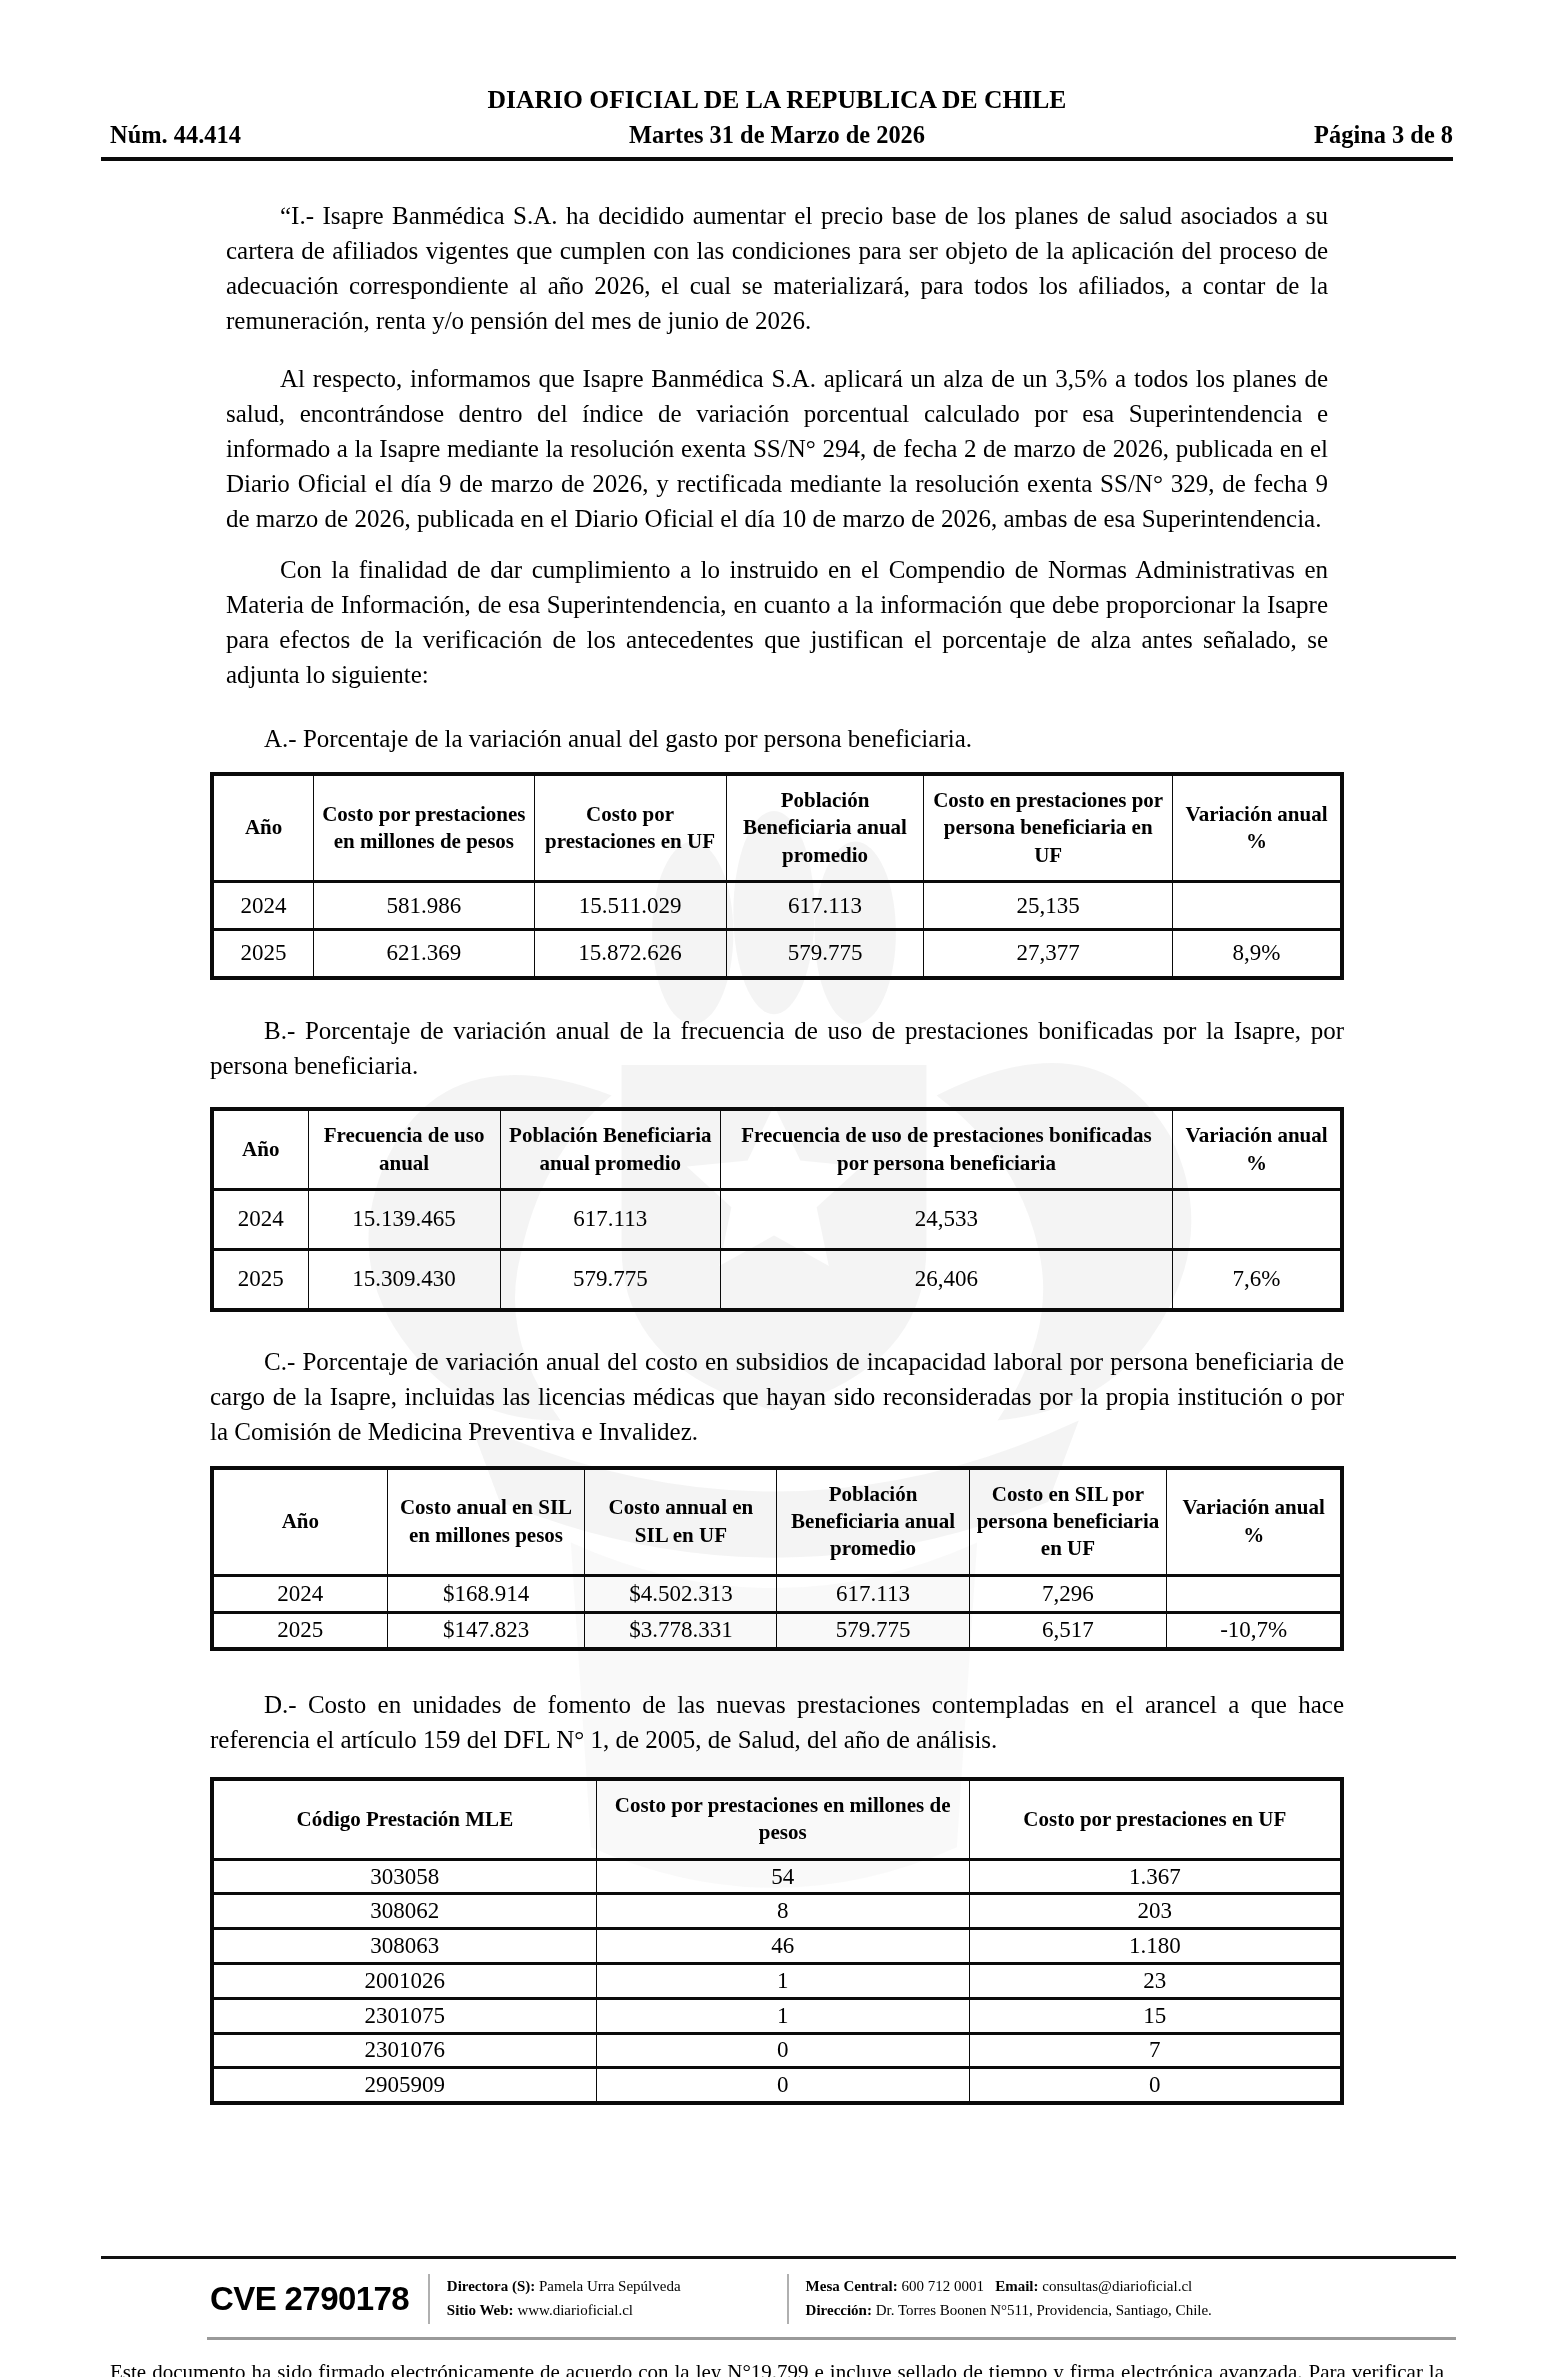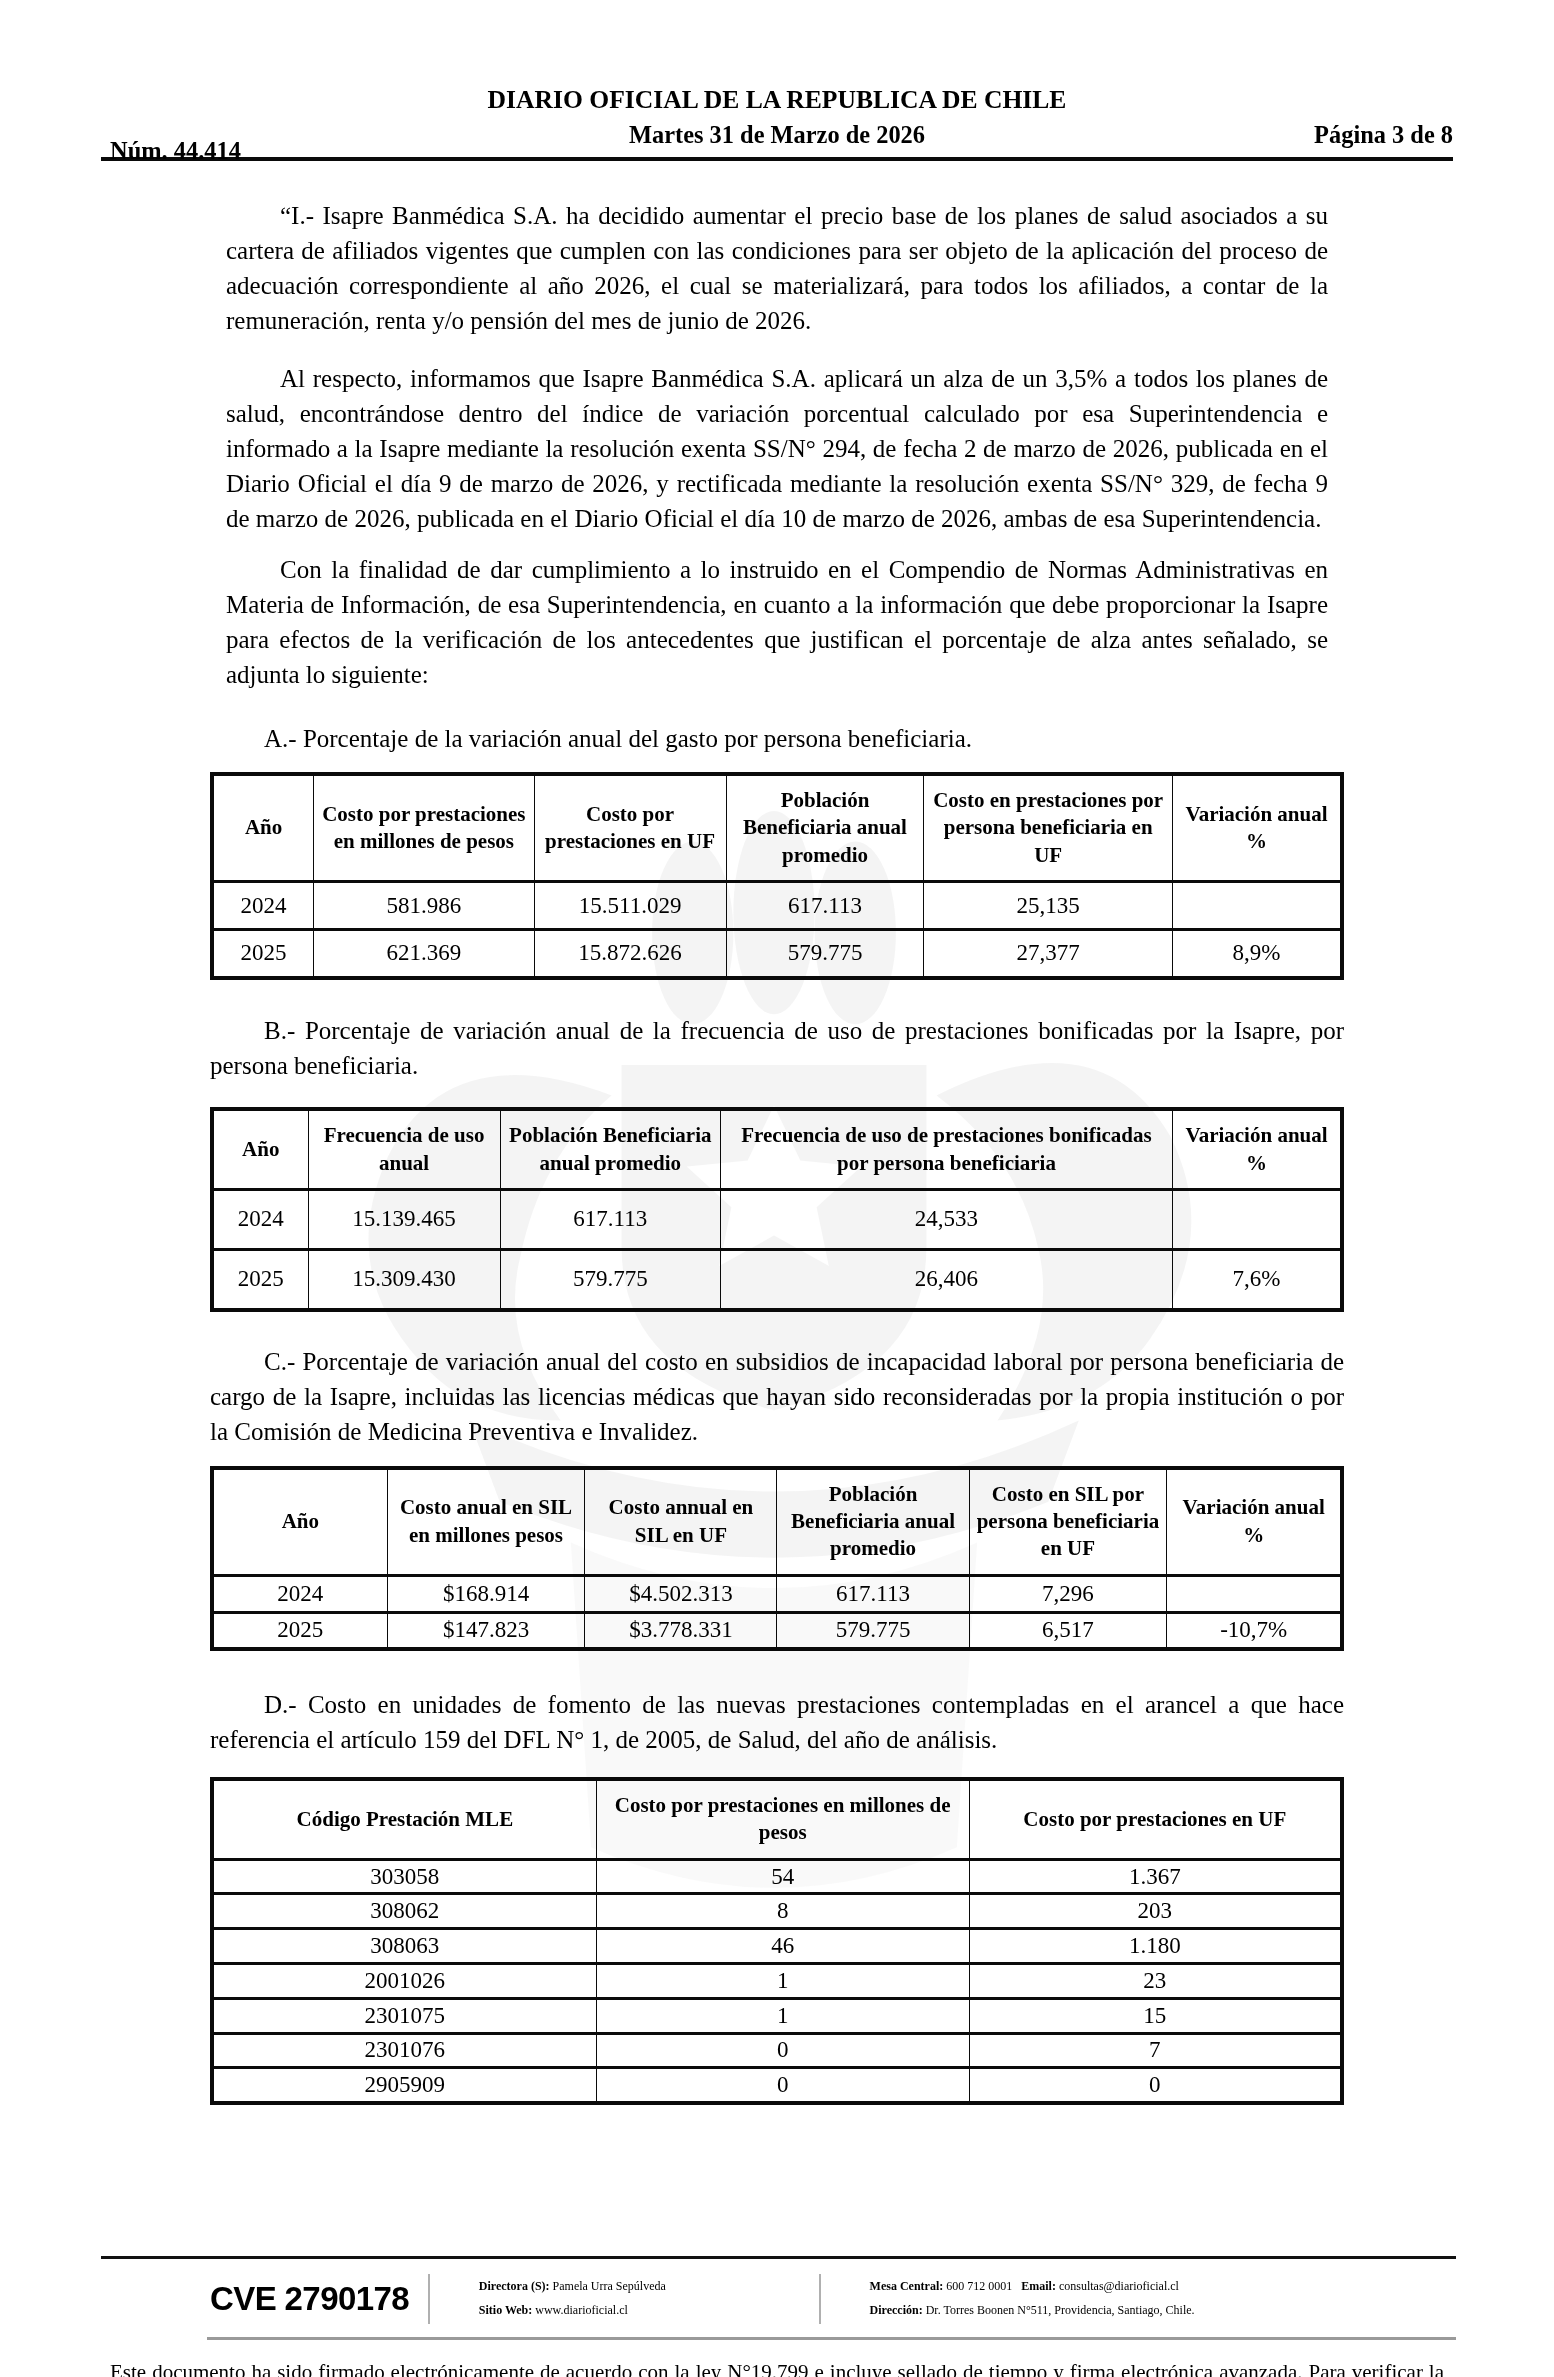--- a/index.html
+++ b/index.html
@@ -6,21 +6,21 @@
   .page{position:relative;width:1554px;height:2377px;background:#ffffff;
         font-family:"Liberation Serif",serif;color:#000;overflow:hidden;}
   .content-layer{position:relative;z-index:1;}
   
   .watermark{position:absolute;left:262px;top:811px;width:1024px;height:1219px;
              opacity:0.07;z-index:0;pointer-events:none;}
   
   .hdr{margin:85px 101px 0 101px;}
   .hdr-title{text-align:center;font-weight:bold;font-size:25.6px;line-height:30.5px;}
   .hdr-row{position:relative;margin-top:4.9px;height:30.5px;font-weight:bold;font-size:24.4px;line-height:30.5px;}
-  .hdr-num{position:absolute;left:9.1px;top:16px;}
+  .hdr-num{position:absolute;left:9.1px;top:0;}
   .hdr-date{text-align:center;}
   .hdr-page{position:absolute;right:0;top:0;}
   .hdr-rule{margin-top:6.1px;border-top:4.9px solid #0a0a0a;}
   
   .doc-body{margin:0 210px;}
   .para{font-size:25px;line-height:35px;text-align:justify;text-indent:54px;margin:16px;}
   .p1{margin-top:37px;}
   .p2{margin-top:23px;}
   .p3{margin-top:3.7px;}
   .sec-title{font-size:25px;line-height:35px;text-align:justify;text-indent:54px;margin:0;}
@@ -41,21 +41,21 @@
   .tc{margin-top:17px;}  .tc td{height:29px;}
   .tdw{margin:19.5px auto 0 auto;width:690px;}
   .tdt td{height:27px;font-size:22.6px;margin-top:43px;}
   
   .footer{position:absolute;left:0;top:2171px;width:1554px;z-index:2;}
   .foot-topline{margin:0 98px 0 101px;border-top:3.7px solid #111;}
   .foot-row{display:flex;align-items:stretch;margin:12.2px 98px 0 210px;}
   .cve{width:201px;font-family:"Liberation Sans",sans-serif;font-weight:bold;font-size:33px;
        line-height:55px;letter-spacing:-0.6px;white-space:nowrap;}
   .vsep{width:1.8px;background:#b0b0b0;margin:2.4px 17px 2.4px 17px;}
-  .foot-block{font-size:12px;line-height:24.4px;padding-top:2.4px;margin-left:32px;}
+  .foot-block{font-size:15px;line-height:24.4px;padding-top:2.4px;}
   .foot-block b{font-weight:bold;}
   .dir-block{width:323px;}
   .contact-block{flex:1;}
   .foot-grayline{margin:11px 98px 0 207px;border-top:3px solid #9a9a9a;}
   .legal{margin:16px 110px 0 110px;font-size:21px;line-height:32px;text-align:justify;}
 </style>
 </head>
 <body>
 
 <div class="page">

